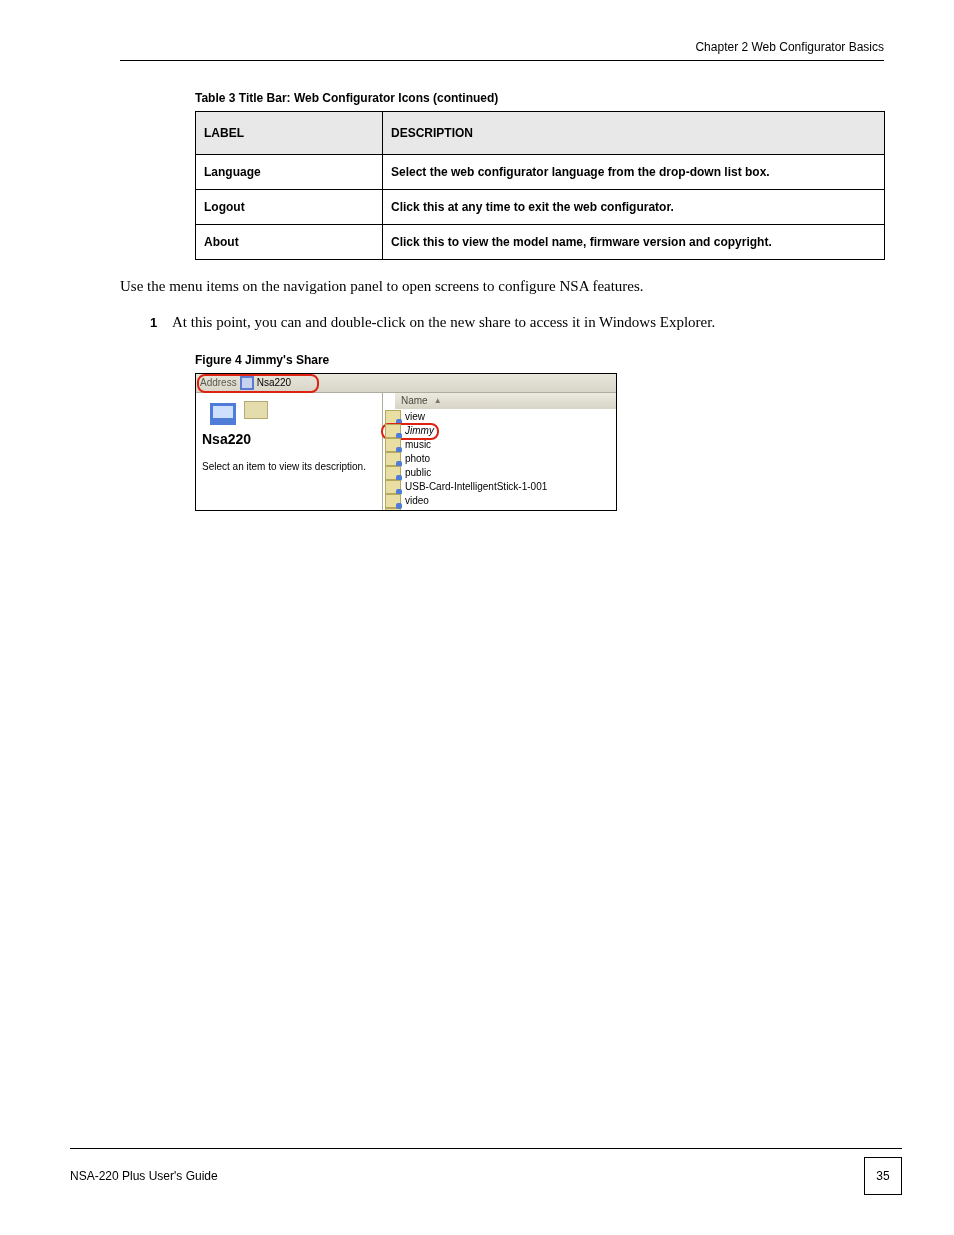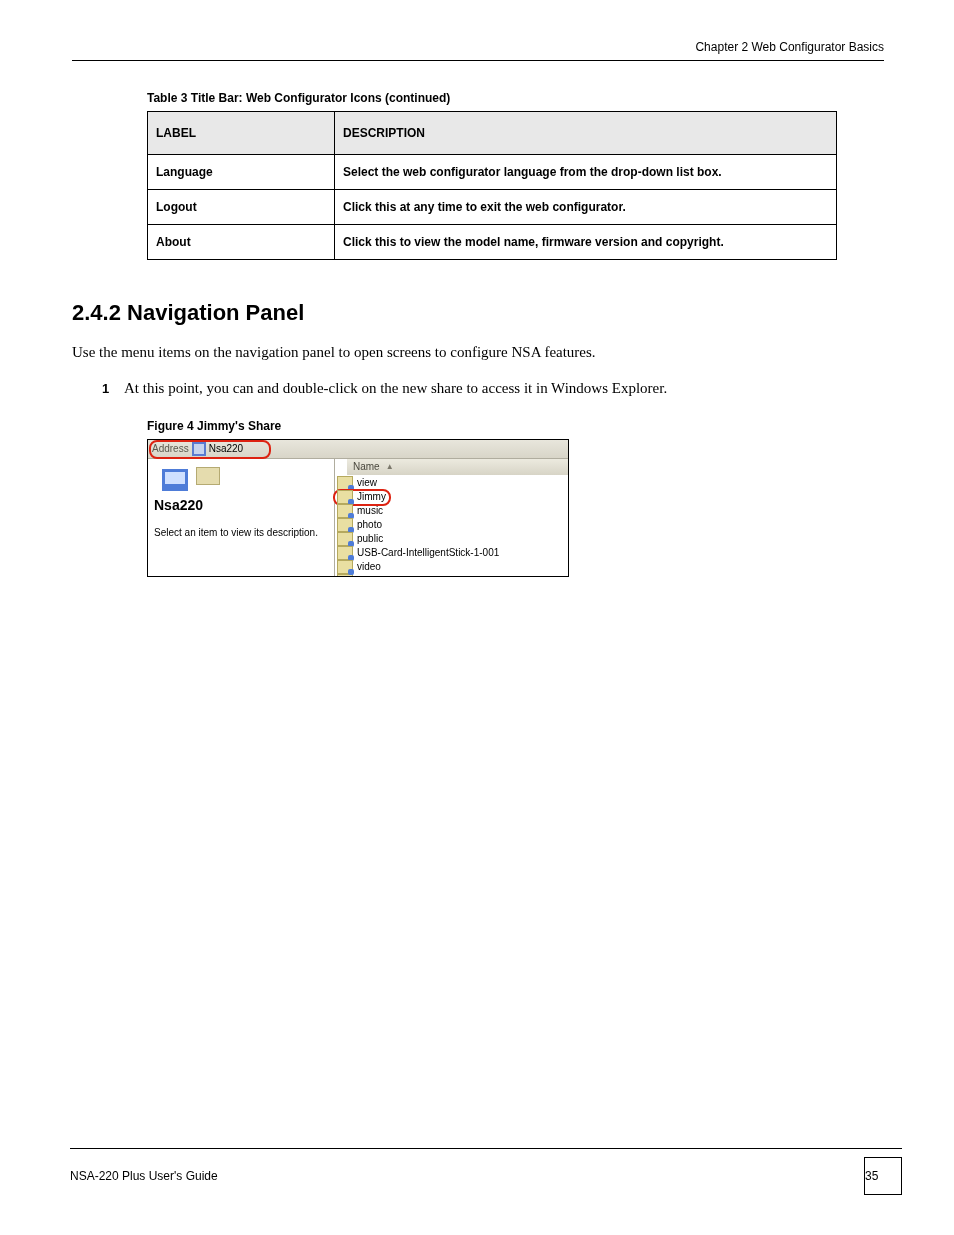--- a/index.html
+++ b/index.html
@@ -1,16 +1,16 @@
 <!DOCTYPE html>
 <html><head>
 <meta charset="utf-8">
 <style>
   html,body { margin:0; padding:0; background:#fff; font-family:"Times New Roman",Times,serif; color:#000; }
-  .page { width:954px; height:1235px; position:relative; box-sizing:border-box; padding:40px 70px 30px 72px; }
+  .page { width:954px; height:1235px; position:relative; box-sizing:border-box; padding:40px 70px 30px 120px; }
   .running-head { font-family:Arial,Helvetica,sans-serif; font-size:12px; text-align:right; padding-bottom:6px; border-bottom:1px solid #000; }
   .table-caption { font-family:Arial,Helvetica,sans-serif; font-weight:bold; font-size:12px; margin-top:30px; margin-left:75px; }
   table.cfg { border-collapse:collapse; width:690px; margin-left:75px; margin-top:6px; }
   table.cfg th, table.cfg td { border:1px solid #000; font-family:Arial,Helvetica,sans-serif; font-size:12px; text-align:left; vertical-align:top;font-weight:bold; }
   table.cfg th { background:#e8e8e8; font-weight:bold; padding:14px 8px; }
   table.cfg th:first-child { width:170px; }
   table.cfg td { padding:10px 8px; }
   td.tall { padding-bottom:28px; }
   .h2 { font-family:Arial,Helvetica,sans-serif; font-weight:bold; font-size:22px; margin-top:40px; }
   .body-text { font-size:15px; line-height:1.35; margin-top:16px; }
@@ -33,26 +33,26 @@
   .ss-left-desc { margin-top:14px; font-size:10px; color:#000; }
   .ss-right { flex:1; background:#fff; }
   .col-header { height:16px; background:linear-gradient(#eceadf,#d7d4c6); display:flex; align-items:center; padding-left:6px; color:#4a483e; position:relative;margin-left:12px; }
   .col-header .sort { margin-left:6px; font-size:8px; color:#7a776a; }
   .file-list { padding:1px 2px; }
   .file-row { display:flex; align-items:center; height:14px; }
   .file-row .fi { display:inline-block; width:14px; height:12px; margin-right:4px; }
   .fi-share { background:#e9dfa2; border:1px solid #b5a95e; position:relative; }
   .fi-share::after { content:""; position:absolute; right:-2px; bottom:-2px; width:6px; height:6px; background:#4e7cd8; border-radius:2px; }
   .fi-printer { background:#e9dfa2; border:1px solid #b5a95e; }
-  .ring-red { position:relative; }
+  .ring-red { position:relative;font-style:italic; }
   .ring-red::before { content:""; position:absolute; left:-4px; top:-1px; width:54px; height:13px; border:2px solid #d21; border-radius:8px; pointer-events:none; }
   .footer { position:absolute; left:70px; right:52px; bottom:40px; }
   .foot-rule { border-top:1px solid #000; height:0; margin-bottom:8px; }
   .foot-line { display:flex; justify-content:space-between; align-items:center; font-family:Arial,Helvetica,sans-serif; font-size:12px; }
-  .page-box { width:36px; height:36px; border:1px solid #000; display:flex; align-items:center; justify-content:flex-start; font-family:Arial,Helvetica,sans-serif; font-size:12px; margin-left:12px; }
+  .page-box { width:36px; height:36px; border:1px solid #000; display:flex; align-items:center; justify-content:center; font-family:Arial,Helvetica,sans-serif; font-size:12px; margin-left:12px; }
 </style>
 </head>
 <body>
 <div class="page">
 
 <div class="running-head">Chapter 2 Web Configurator Basics</div>
 
 <div class="table-caption">Table 3   Title Bar: Web Configurator Icons  (continued)</div>
 <table class="cfg">
   <tbody>
@@ -68,21 +68,20 @@
     <td>Logout</td>
     <td>Click this at any time to exit the web configurator.</td>
   </tr>
   <tr>
     <td>About</td>
     <td>Click this to view the model name, firmware version and copyright.</td>
   </tr>
 </tbody>
     </table>
 
-<div class="h2">2.4.2  Navigation Panel</div>
 <div class="body-text">Use the menu items on the navigation panel to open screens to configure NSA features.</div>
 <div class="step-text">
   <span class="step-num">1</span><span>At this point, you can and double-click on the new share to access it in Windows Explorer.</span>
 </div>
 
 <div class="fig-caption">Figure 4   Jimmy's Share</div>
 <div class="screenshot">
   <div class="addr-bar">
     <div class="addr-pill"></div>
     <span class="addr-label">Address</span>

